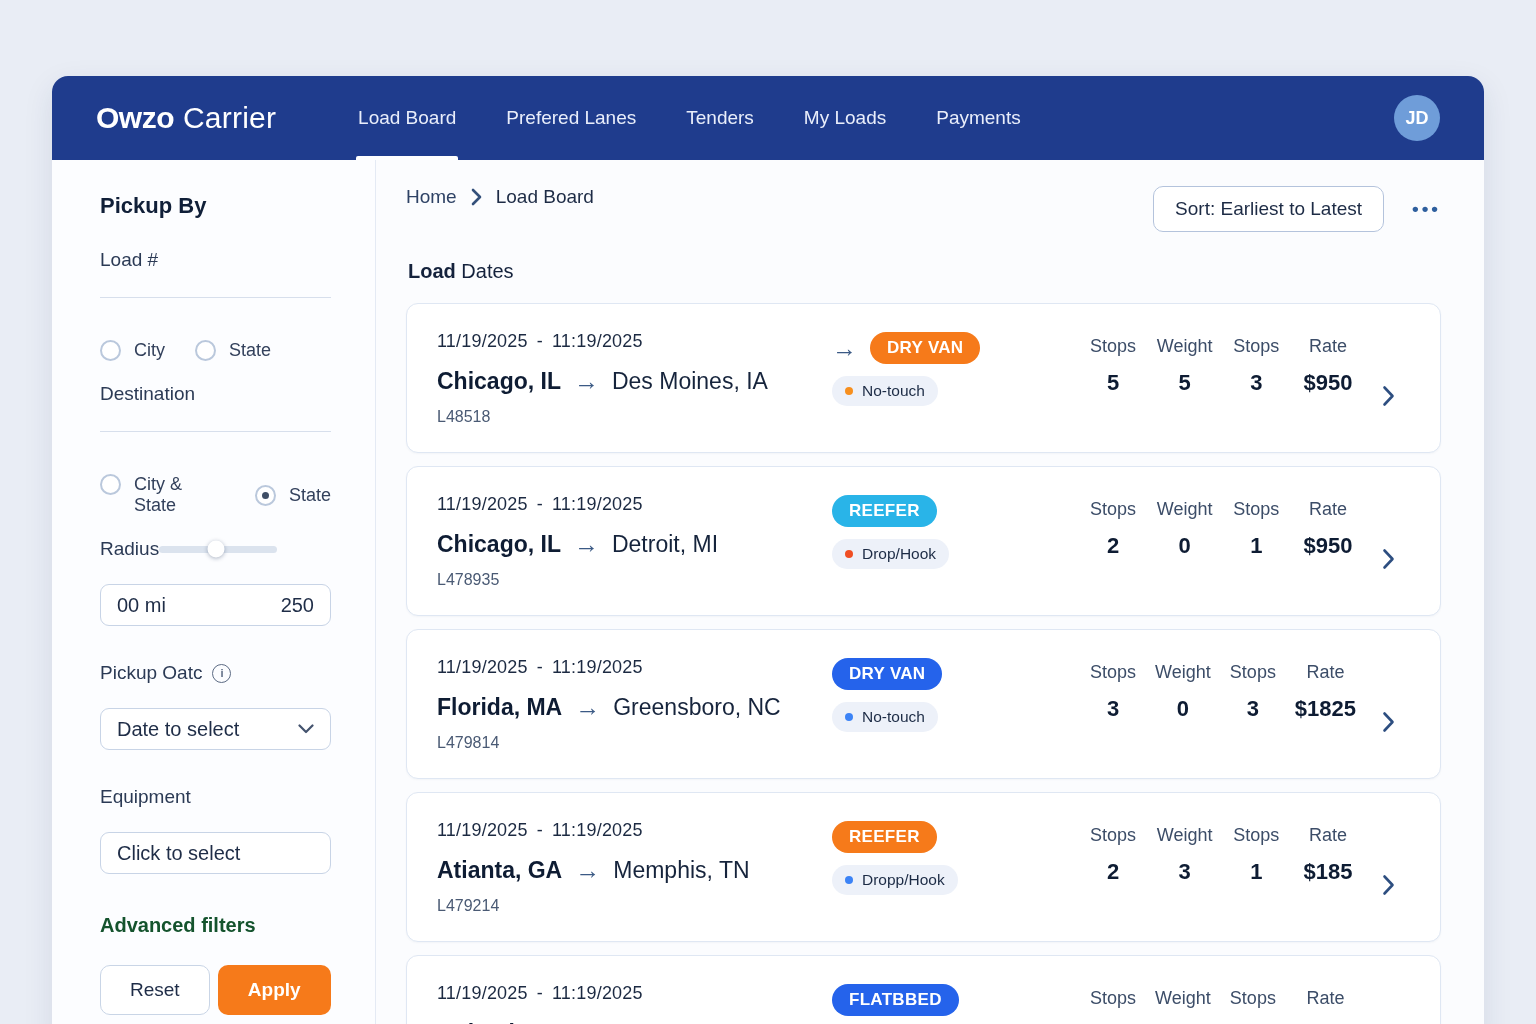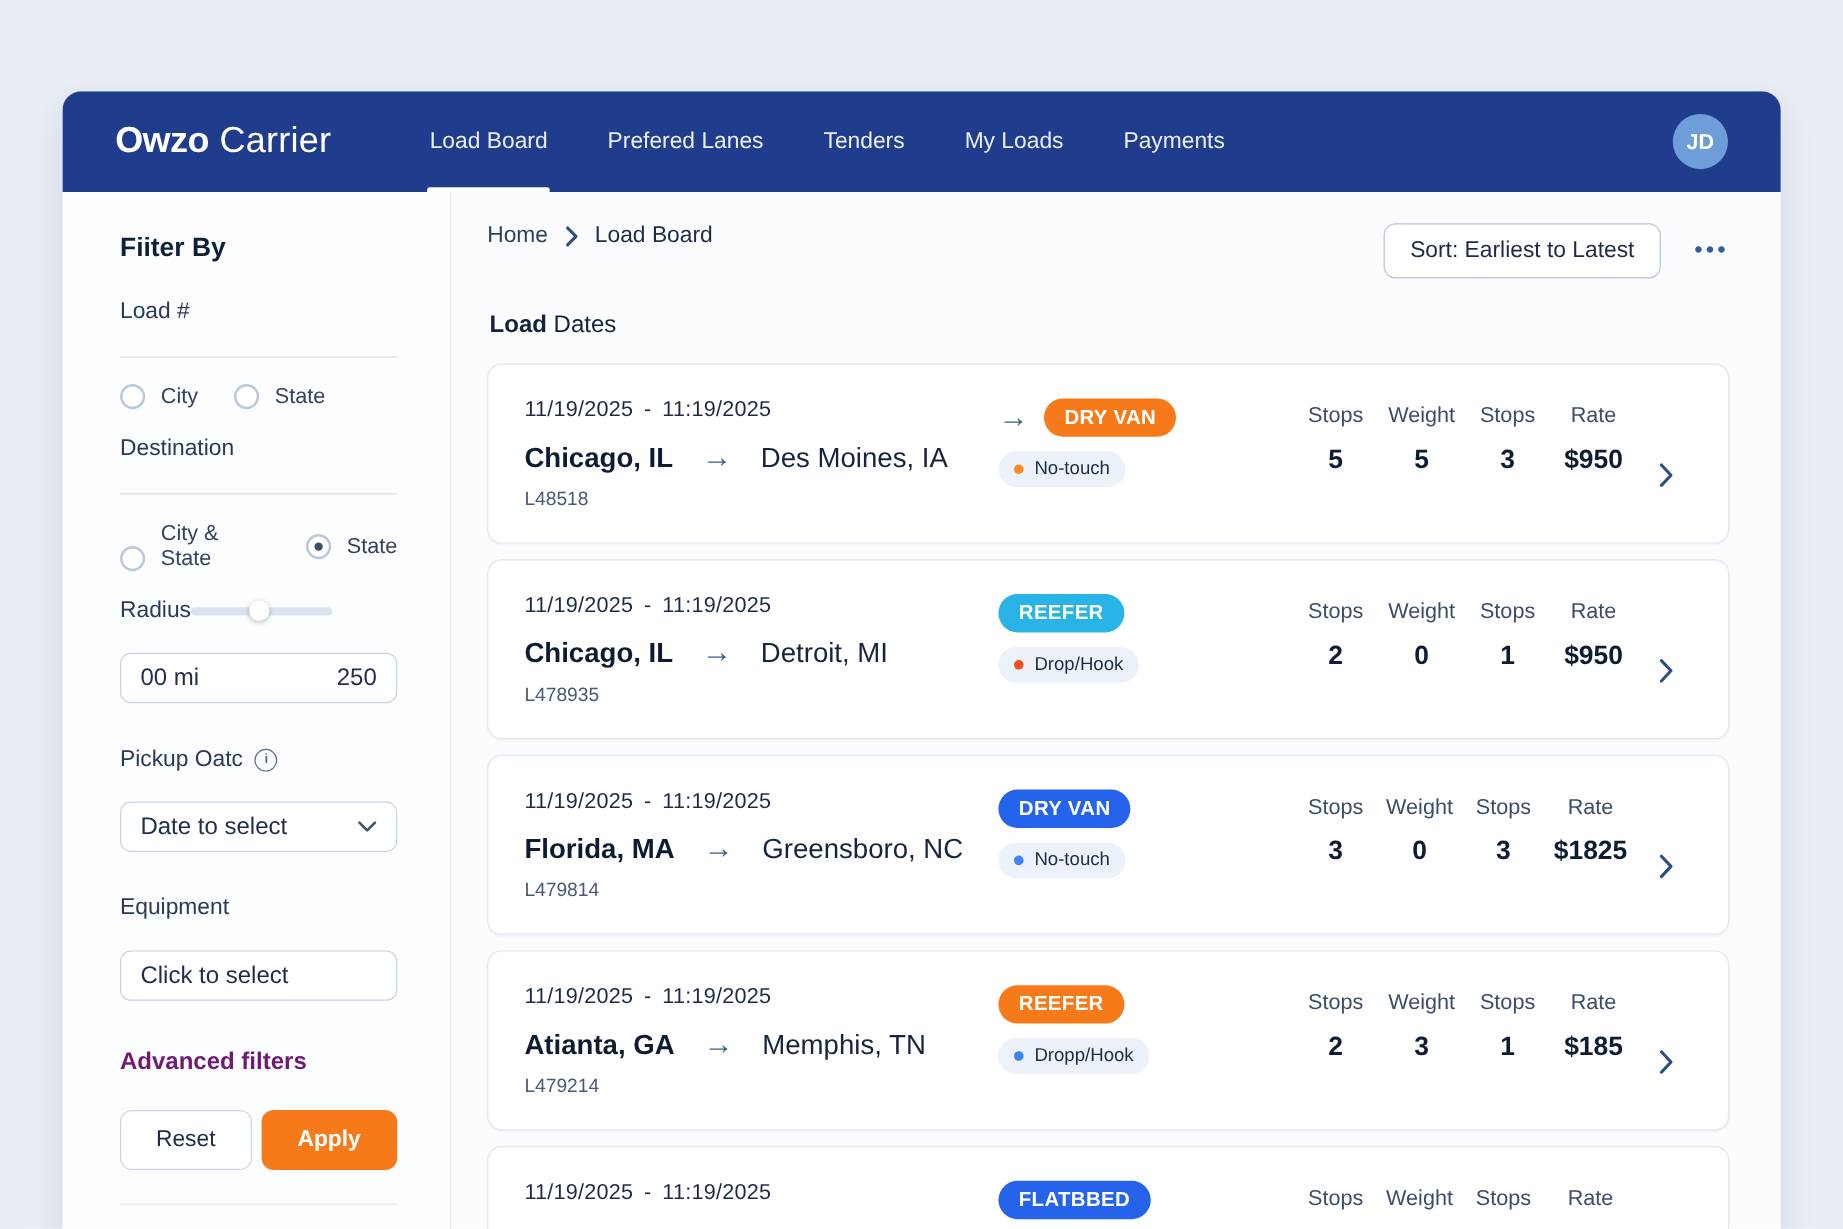--- a/index.html
+++ b/index.html
@@ -22,35 +22,35 @@
             color:#fff; font-weight:700; font-size:18px; display:flex; align-items:center; justify-content:center; cursor:pointer; }
 
   .appbody { flex:1; display:flex; min-height:0; }
 
   
   .sidebar { width:324px; flex-shrink:0; background:#fcfdff; border-right:1px solid #e4eaf4; padding:33px 44px 0 48px; }
   .fb-title { font-size:22px; font-weight:700; color:#101f38; margin-bottom:30px; }
   .sec-label { font-size:19px; color:#2b3a55; }
   .underline { height:1px; background:#d7dfec; margin-top:26px; }
   .radio-row { display:flex; align-items:center; gap:8px; margin-top:22px; margin-bottom:22px; }
-  .radio { display:flex; align-items:flex-end; gap:13px; cursor:pointer; margin-right:22px; }
+  .radio { display:flex; align-items:flex-start; gap:13px; cursor:pointer; margin-right:22px;margin-top:20px; }
   .radio:last-child { margin-right:0; }
   .rb { width:21px; height:21px; border-radius:50%; border:2px solid #bac8dc; background:#fff; position:relative; flex-shrink:0; }
   .rb.on::after { content:""; position:absolute; left:5px; top:5px; width:7px; height:7px; border-radius:50%; background:#3f4e66; }
   .radio-label { font-size:18px; color:#33415c; }
   .radius-row { display:flex; align-items:center; justify-content:flex-start; margin-top:10px; }
   .slider { position:relative; width:118px; height:7px; background:#dbe3ee; border-radius:4px; cursor:pointer; }
   .slider .thumb { position:absolute; top:50%; left:48%; width:17px; height:17px; border-radius:50%;
                    background:#fff; transform:translate(-50%,-50%); box-shadow:0 1px 4px rgba(20,40,80,.35); cursor:grab; }
   .boxfield { margin-top:24px; height:42px; border:1.5px solid #c8d4e6; border-radius:9px; background:#fff;
               display:flex; align-items:center; justify-content:space-between; padding:1px 16px; font-size:20px; color:#1f2d47; cursor:pointer; }
   .label-row { display:flex; align-items:center; gap:10px; margin-top:36px; }
   .info-ic { width:19px; height:19px; border-radius:50%; border:1.5px solid #5c6b84; color:#5c6b84;
              font-size:11px; display:inline-flex; align-items:center; justify-content:center; font-weight:700; }
-  .adv-title { font-size:20px; font-weight:700; color:#701a75; margin-top:40px; }
+  .adv-title { font-size:20px; font-weight:700; color:#14532d; margin-top:40px; }
   .btn-row { display:flex; gap:8px; margin-top:28px; }
   .btn-reset { width:110px; height:50px; border:1.5px solid #c9d5e6; border-radius:10px; background:#fff;
                font-size:19px; color:#1e2c47; font-family:inherit; cursor:pointer; }
   .btn-apply { width:114px; height:50px; border:none; border-radius:10px; background:#f67a1a;
                font-size:19px; font-weight:700; color:#fff; font-family:inherit; cursor:pointer; }
   .divider { height:1px; background:#e2e9f3; margin-top:28px; }
 
   
   .content { flex:1; padding:26px 43px 0 30px; min-width:0; }
   .topline { display:flex; align-items:flex-start; margin-bottom:28px; }
@@ -61,21 +61,21 @@
   .sort-btn { height:46px; padding:0 21px; border:1.5px solid #b4c3dc; border-radius:10px; background:#fff;
               font-size:19px; color:#1d2b45; font-family:inherit; cursor:pointer; }
   .more { color:#2e5f9e; font-size:19px; font-weight:700; letter-spacing:3px; cursor:pointer; }
   .list-title { font-size:20px; color:#14223c; margin-bottom:20px; margin-left:2px; }
   .list-title .b { font-weight:700; }
 
   .card { background:#fff; border:1px solid #dfe7f3; border-radius:12px; height:150px; margin-bottom:13px;
           box-shadow:0 1px 2px rgba(30,50,90,.04); display:grid; grid-template-columns:395px 245px 1fr 34px;
           padding:27px 24px 0 30px; cursor:pointer; }
   .dates { font-size:18px; font-weight:500; color:#1c2a42; letter-spacing:.2px; display:flex; gap:9px;text-align:center; }
-  .route { display:flex; align-items:center; gap:24px; margin-top:16px; }
+  .route { display:flex; align-items:center; gap:13px; margin-top:16px; }
   .origin { font-size:23px; font-weight:700; color:#0e1c33; }
   .dest   { font-size:23px; color:#16243c; }
   .arrow  { font-size:25px; color:#3b5a85; line-height:1; }
   .loadid { font-size:16px; color:#4a5a74; margin-top:13px; }
 
   .badge-line { display:flex; align-items:center; gap:13px; height:34px; }
   .badge { padding:6px 17px; border-radius:18px; color:#fff; font-size:17px; font-weight:700; letter-spacing:.3px; }
   .badge.c-orange { background:#f67a1a; }
   .badge.c-cyan   { background:#29b4e8; }
   .badge.c-blue   { background:#2563eb; }
@@ -122,21 +122,21 @@
         <div class="nav-item">
           <span>Payments</span>
         </div>
       </div>
     <div class="avatar">JD</div>
   </div>
 
   <div class="appbody">
 
     <aside class="sidebar">
-      <div class="fb-title">Fiiter By</div>
+      <div class="fb-title">Pickup By</div>
 
       <div class="sec-label">Load #</div>
       <div class="underline"></div>
 
       <div class="radio-row">
 
       <div class="radio">
             <span class="rb"></span>
             <span class="radio-label">City</span>
           </div>

